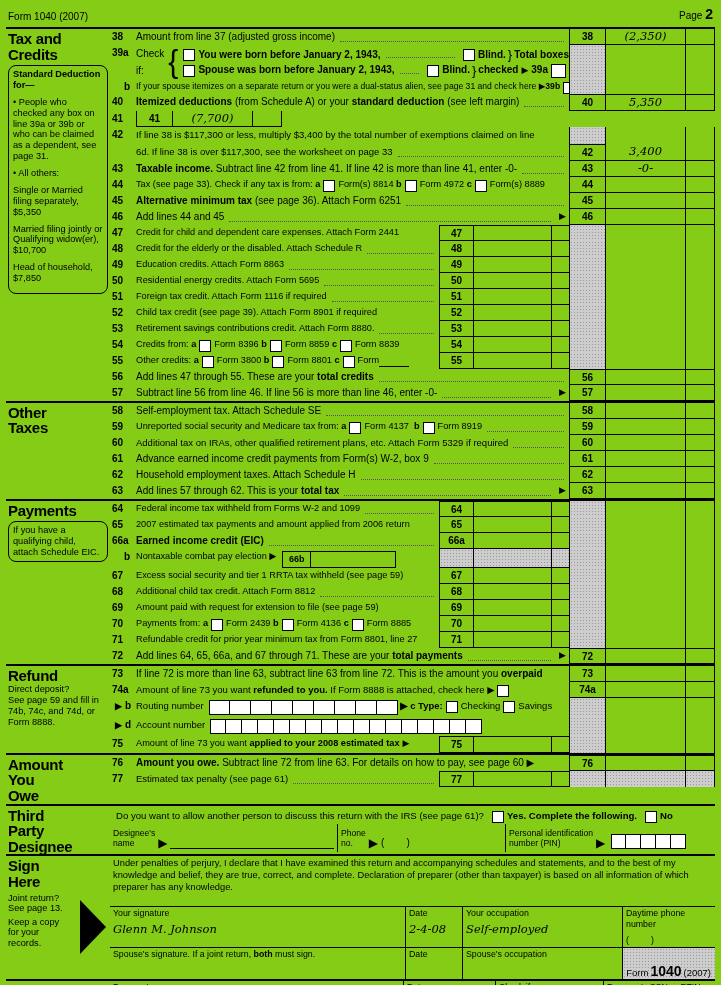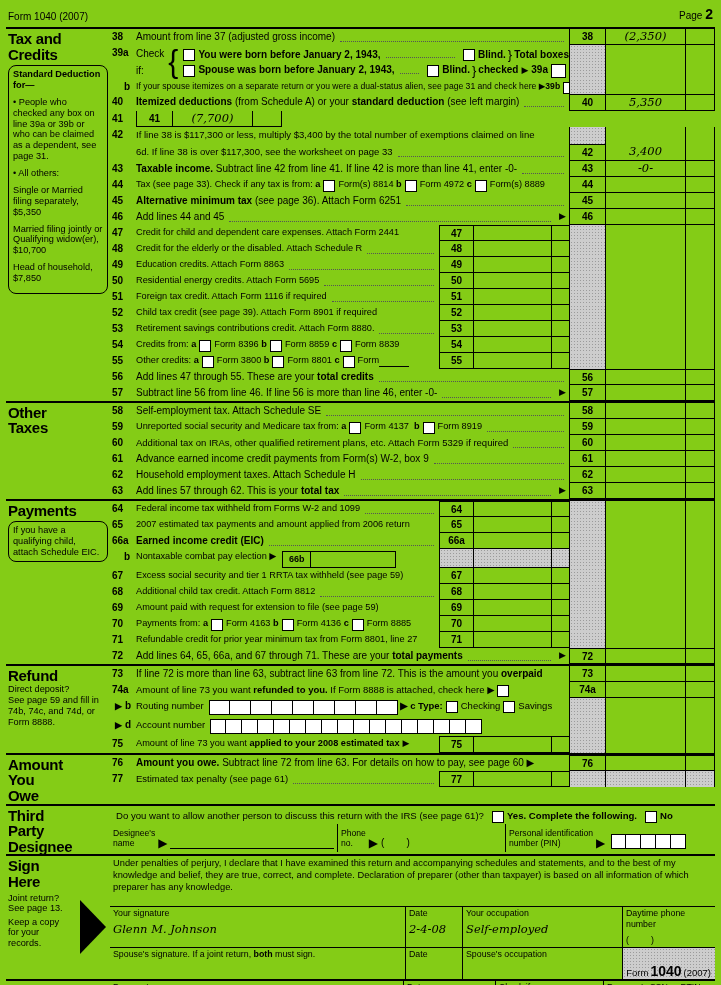--- a/index.html
+++ b/index.html
@@ -518,21 +518,21 @@
             </div>
       <div class="in">69</div>
       <div class="ia"></div>
       <div class="ix"></div>
       <div class="rn sh"></div>
       <div class="ra"></div>
       <div class="rc"></div>
     </div>
     <div class="r">
       <div class="no">70</div>
-      <div class="dsc fs9"><span class="tx">Payments from:</span>&nbsp;<span class="bo">a</span><span class="cb"></span><span class="tx">Form 4163</span>&nbsp;<span class="bo">b</span><span class="cb"></span><span class="tx">Form 4136</span>&nbsp;<span class="bo">c</span><span class="cb"></span><span class="tx">Form 8885</span></div>
+      <div class="dsc fs9"><span class="tx">Payments from:</span>&nbsp;<span class="bo">a</span><span class="cb"></span><span class="tx">Form 2439</span>&nbsp;<span class="bo">b</span><span class="cb"></span><span class="tx">Form 4136</span>&nbsp;<span class="bo">c</span><span class="cb"></span><span class="tx">Form 8885</span></div>
       <div class="in">70</div>
       <div class="ia"></div>
       <div class="ix"></div>
       <div class="rn sh"></div>
       <div class="ra"></div>
       <div class="rc"></div>
     </div>
     <div class="r">
       <div class="no">71</div>
       <div class="dsc fs9">

